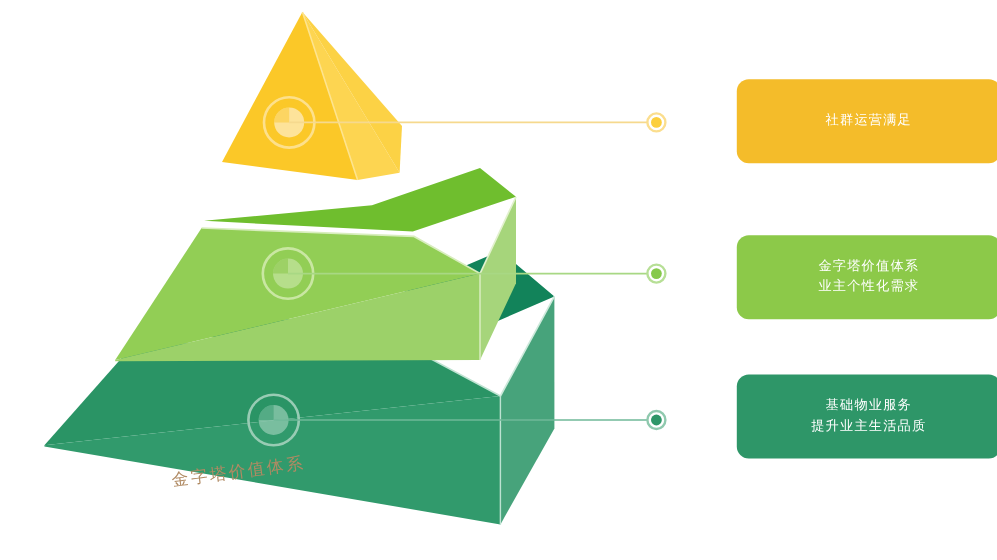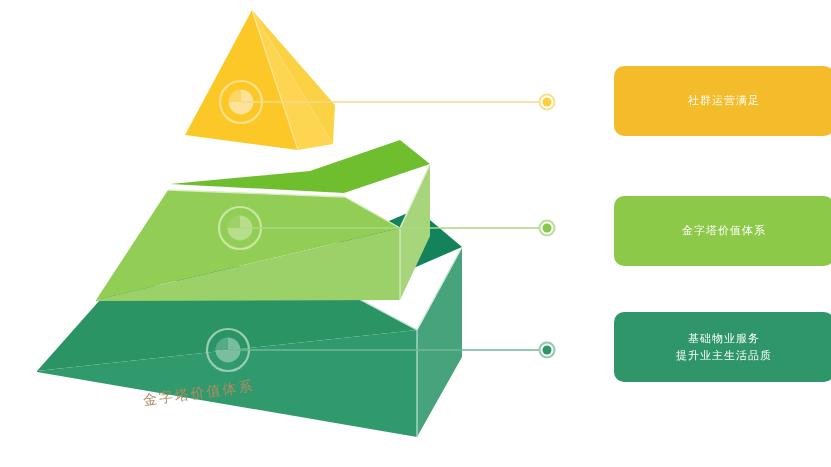--- a/index.html
+++ b/index.html
@@ -166,20 +166,21 @@
     </g>
 
   </svg>
 
   <div class="callout" id="callout-top">
     <span class="line1">社群运营满足</span>
   </div>
 
   <div class="callout" id="callout-mid">
     <span class="line1">金字塔价值体系</span>
+    <span class="line2">业主个性化需求</span>
   </div>
 
   <div class="callout" id="callout-base">
     <span class="line1">基础物业服务</span>
     <span class="line2">提升业主生活品质</span>
   </div>
 
   <div class="caption-text">金字塔价值体系</div>
 
 </div>

